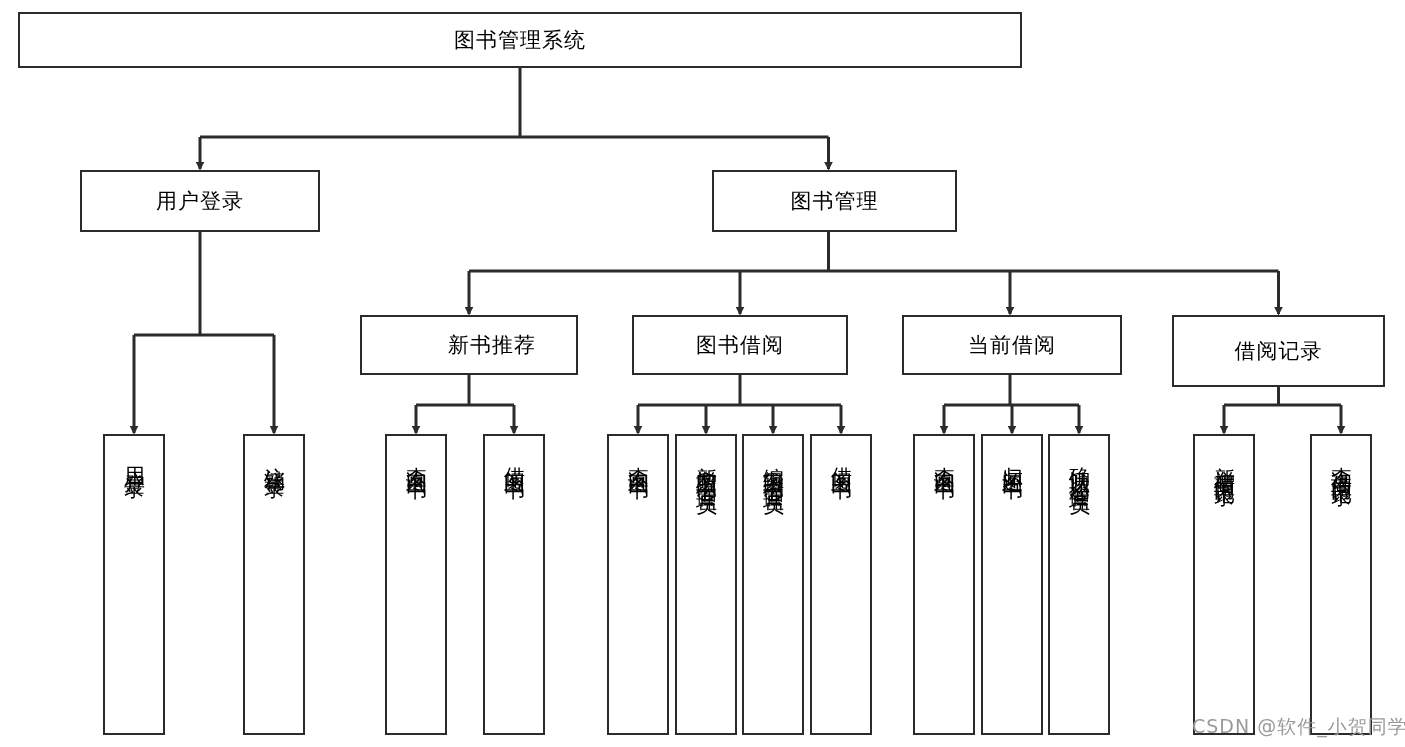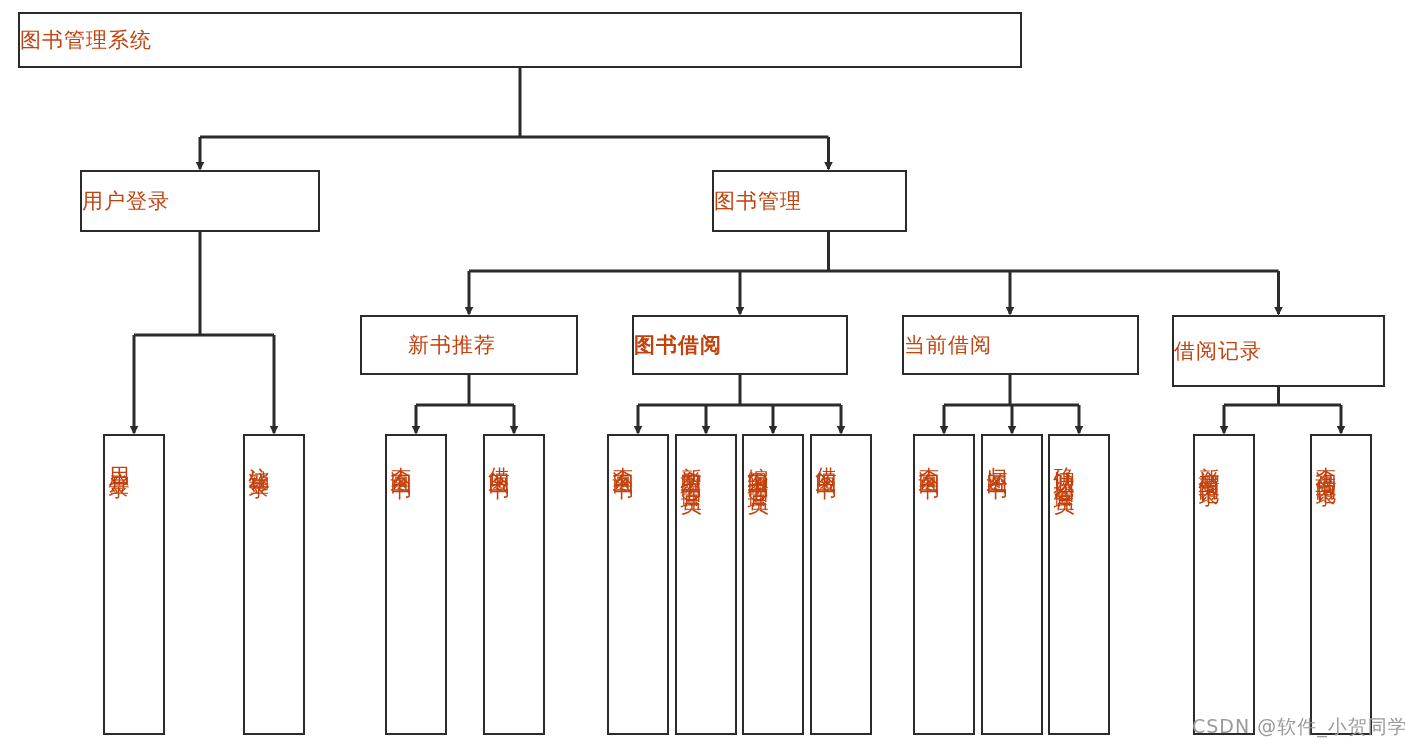--- a/index.html
+++ b/index.html
@@ -11,22 +11,22 @@
   }
   #diagram-root{position:relative;width:1405px;height:747px;}
   svg#wires{position:absolute;left:0;top:0;width:1405px;height:747px;}
   .node{
     position:absolute;
     box-sizing:border-box;
     background:#ffffff;
     border:2px solid #2b2b2b;
     display:flex;
     align-items:center;
-    justify-content:flex-start;
-    color:#c2410c;
+    justify-content:center;
+    color:#000000;
   }
   .node.h .lbl{
     font-size:21px;
     line-height:1.15;
     white-space:nowrap;
     letter-spacing:1px;
   }
   .node.v{padding-top:14px;align-items:flex-start;}
   .node.v .lbl{
     writing-mode:vertical-rl;
@@ -91,30 +91,30 @@
         <line x1="1341" y1="405" x2="1341" y2="433" stroke="#2b2b2b" stroke-width="3" marker-end="url(#arrowhead)"></line>
       </g>
   </svg>
   <div id="node-layer">
       <div class="node h" style="left: 18px; top: 12px; width: 1004px; height: 56px;">
         <span class="lbl">图书管理系统</span>
       </div>
       <div class="node h" style="left: 80px; top: 170px; width: 240px; height: 62px;">
         <span class="lbl">用户登录</span>
       </div>
-      <div class="node h" style="left: 712px; top: 170px; width: 195px; height: 62px;">
+      <div class="node h" style="left: 712px; top: 170px; width: 245px; height: 62px;">
         <span class="lbl">图书管理</span>
       </div>
       <div class="node h" style="left: 360px; top: 315px; width: 218px; height: 60px; padding-left: 46px;">
         <span class="lbl">新书推荐</span>
       </div>
-      <div class="node h" style="left: 632px; top: 315px; width: 216px; height: 60px; font-weight: bold;">
+      <div class="node h" style="left: 632px; top: 315px; width: 216px; height: 60px;">
         <span class="lbl">图书借阅</span>
       </div>
-      <div class="node h" style="left: 902px; top: 315px; width: 237px; height: 60px;">
+      <div class="node h" style="left: 902px; top: 315px; width: 220px; height: 60px;">
         <span class="lbl">当前借阅</span>
       </div>
       <div class="node h" style="left: 1172px; top: 315px; width: 213px; height: 72px;">
         <span class="lbl">借阅记录</span>
       </div>
       <div class="node v" style="left: 103px; top: 434px; width: 62px; height: 301px;">
         <span class="lbl">用户登录</span>
       </div>
       <div class="node v" style="left: 243px; top: 434px; width: 62px; height: 301px;">
         <span class="lbl">注销登录</span>

